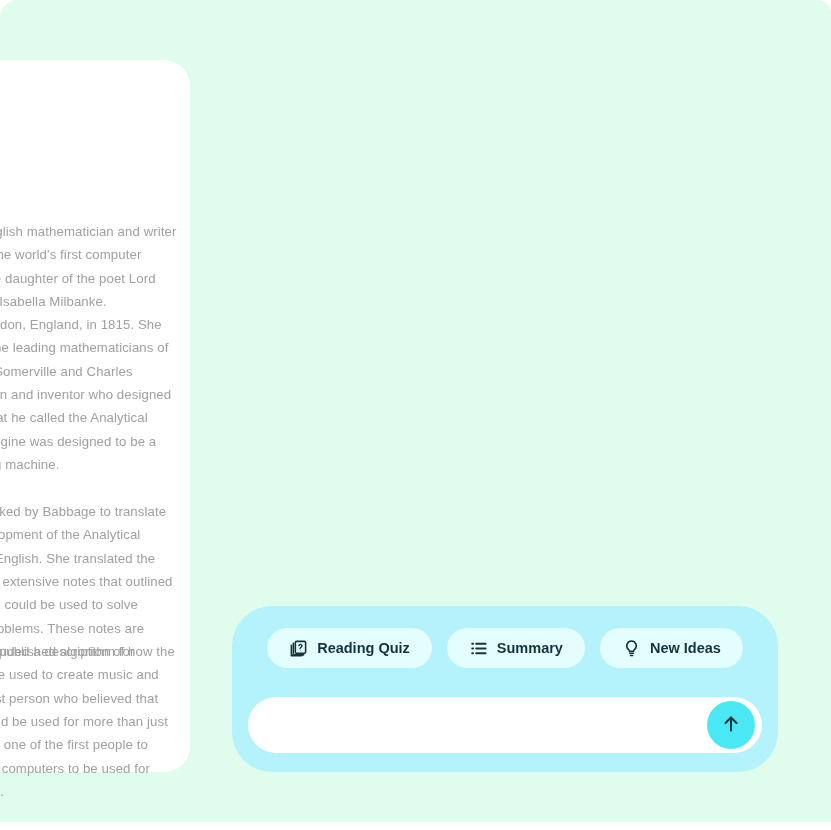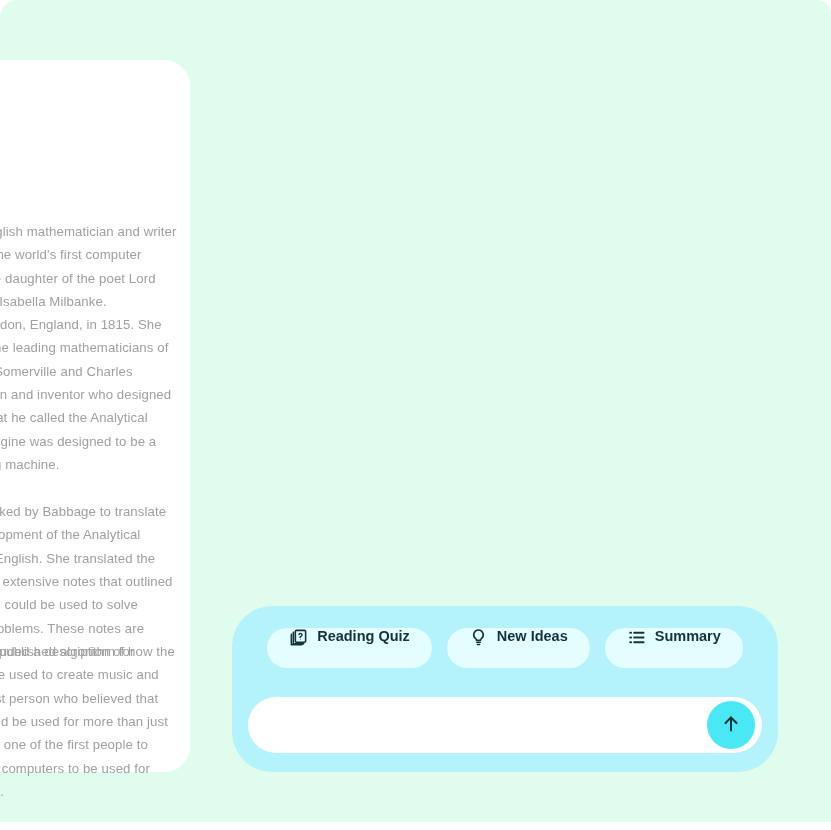--- a/index.html
+++ b/index.html
@@ -83,20 +83,21 @@
     top: 22px;
     width: 546px;
     display: flex;
     justify-content: center;
     align-items: center;
     gap: 15px;
   }
 
   .chip {
     display: flex;
+    align-items: center;
     gap: 9px;
     height: 40px;
     padding: 0 22px;
     background: #e4fdff;
     border: none;
     border-radius: 20px;
     cursor: pointer;
     font-family: "Liberation Sans", sans-serif;
     font-size: 14.5px;
     font-weight: 700;
@@ -182,43 +183,43 @@
               <path d="M3 8v13h13"></path>
               <path d="M12.6 8.4a1.9 1.9 0 1 1 2.4 2.1c-.7.35-1 .8-1 1.6" stroke-width="1.8"></path>
               <circle cx="14.4" cy="14.6" r="0.55" fill="#14323c" stroke="none"></circle>
             </svg>
           </span>
           <span>Reading Quiz</span>
         </button>
 
         <button class="chip">
           <span class="ic">
-            <svg width="19" height="19" viewBox="0 0 24 24" fill="none" stroke="#14323c" stroke-width="2" stroke-linecap="round" stroke-linejoin="round">
-              <path d="M12 2.6a6 6 0 0 0-3.6 10.8c.6.45.9 1.1.9 1.8v.3h5.4v-.3c0-.7.3-1.35.9-1.8A6 6 0 0 0 12 2.6z"></path>
-              <path d="M9.7 18.1h4.6"></path>
-              <path d="M10.6 20.8h2.8"></path>
-            </svg>
-          </span>
-          <span>New Ideas</span>
-        </button>
-
-        <button class="chip">
-          <span class="ic">
             <svg width="19" height="19" viewBox="0 0 24 24" fill="none" stroke="#14323c" stroke-width="2.3" stroke-linecap="round">
               <path d="M9 6h12"></path>
               <path d="M9 12h12"></path>
               <path d="M9 18h12"></path>
               <path d="M4 6h1.2"></path>
               <path d="M4 12h1.2"></path>
               <path d="M4 18h1.2"></path>
             </svg>
           </span>
           <span>Summary</span>
         </button>
 
+        <button class="chip">
+          <span class="ic">
+            <svg width="19" height="19" viewBox="0 0 24 24" fill="none" stroke="#14323c" stroke-width="2" stroke-linecap="round" stroke-linejoin="round">
+              <path d="M12 2.6a6 6 0 0 0-3.6 10.8c.6.45.9 1.1.9 1.8v.3h5.4v-.3c0-.7.3-1.35.9-1.8A6 6 0 0 0 12 2.6z"></path>
+              <path d="M9.7 18.1h4.6"></path>
+              <path d="M10.6 20.8h2.8"></path>
+            </svg>
+          </span>
+          <span>New Ideas</span>
+        </button>
+
       </div>
 
       <div class="composer">
         <input class="composer-input" type="text" autofocus="" placeholder="" style="">
         <button class="send-button">
           <span>
             <svg width="22" height="22" viewBox="0 0 24 24" fill="none" stroke="#16323c" stroke-width="2.2" stroke-linecap="round" stroke-linejoin="round">
               <path d="M12 19V5"></path>
               <path d="M6 11l6-6 6 6"></path>
             </svg>

